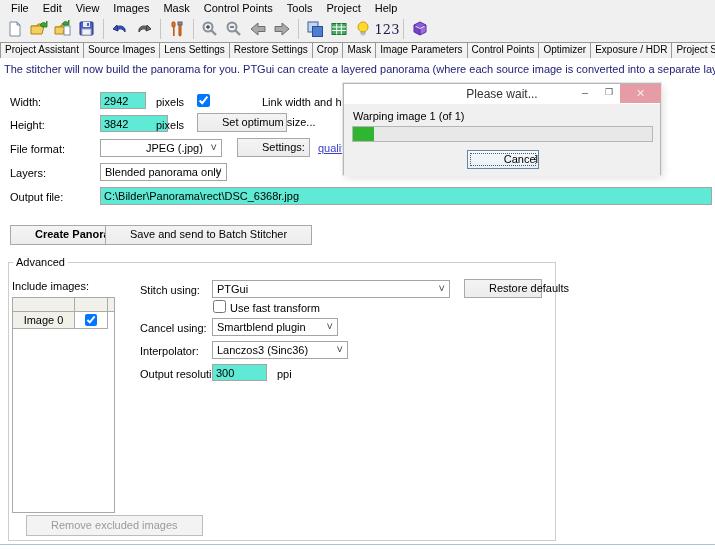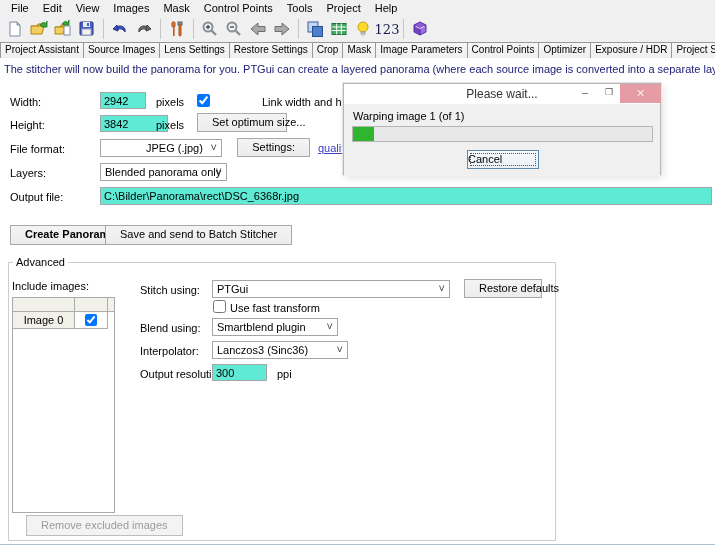--- a/index.html
+++ b/index.html
@@ -30,21 +30,21 @@
   
   .content { position:absolute; left:0; top:58px; width:715px; height:487px; background:#fff;
              border-bottom:1px solid #a9c0d6; }
   .info-text { position:absolute; left:4px; top:5px; width:711px; white-space:nowrap; overflow:hidden;
                color:#202078; }
 
   .lbl { position:absolute; color:#000; }
   .txtin { position:absolute; border:1px solid #a5a5a5; background:#5eead4; font-family:Liberation Sans, sans-serif;
            font-size:11px; padding:3px 3px; height:17px; }
   .btn { position:absolute; border:1px solid #a8a8a8; background:linear-gradient(#f4f4f4,#ececec);
-         font-family:"Liberation Sans",sans-serif; font-size:11px; text-align:right; padding:2px 14px; height:19px;
+         font-family:"Liberation Sans",sans-serif; font-size:11px; text-align:center; padding:2px 24px; height:19px;
          white-space:nowrap; cursor:default; }
   .btn.bold { font-weight:bold; height:20px; }
   .btn.disabled { color:#9b9b9b; background:#f3f3f3; border-color:#bdbdbd;margin-left:14px; }
   .sel { position:absolute; border:1px solid #a5a5a5; background:#fff; height:18px; padding:2px 16px 0 4px;
          white-space:nowrap; overflow:hidden; cursor:default; }
   .sel .chev { position:absolute; right:4px; top:1px; color:#444; font-size:11px; }
   .cb { position:absolute; width:13px; height:13px; }
   .link { position:absolute; color:#3b40c8; text-decoration:underline; cursor:pointer; white-space:nowrap; }
 
   
@@ -73,21 +73,21 @@
   .dlg-min { left:230px; width:22px; padding-top:2px; }
   .dlg-max { left:254px; width:22px; padding-top:3px; font-size:9px; }
   .dlg-close { left:276px; width:41px; color:#fbeaea; font-size:11px; padding-top:3px; }
   .dlg-body { position:absolute; left:0; top:20px; width:100%; height:72px; background:#f0f0f0; }
   .dlg-status { position:absolute; left:9px; top:6px; }
   .progress { position:absolute; left:8px; top:22px; width:301px; height:16px; background:#e8e8e8;
               border:1px solid #b6b6b6; }
   .progress-fill { height:100%; background:linear-gradient(#3fca3f,#28a228); }
   .dlg-cancel { position:absolute; left:123px; top:46px; width:72px; height:19px;
                 border:1px solid #5f87a8; background:linear-gradient(#f7fafc,#e9f0f6);
-                outline:1px dotted #555; outline-offset:-4px; text-align:left; padding-top:2px; }
+                outline:1px dotted #555; outline-offset:-4px; text-align:right; padding-top:2px; }
   svg { display:block; }
 </style>
 </head>
 <body>
 
 <div id="app">
 
   <div class="menubar">
     <span class="menu-item">File</span>
     <span class="menu-item">Edit</span>
@@ -302,21 +302,21 @@
     </div>
   </div>
 
   <span class="lbl" style="left:140px; top:284px;">Stitch using:</span>
   <span class="sel" style="left:212px; top:280px; width:238px;"><span>PTGui</span><span class="chev">˅</span></span>
   <span class="btn" style="left:464px; top:279px; width:78px;">Restore defaults</span>
 
   <input type="checkbox" class="cb" style="left: 213px; top: 300px;">
   <span class="lbl" style="left:230px; top:302px;">Use fast transform</span>
 
-  <span class="lbl" style="left:140px; top:322px;">Blend using:</span>
+  <span class="lbl" style="left:140px; top:322px;">Cancel using:</span>
   <span class="sel" style="left:212px; top:318px; width:126px;"><span>Smartblend plugin</span><span class="chev">˅</span></span>
 
   <span class="lbl" style="left:140px; top:345px;">Interpolator:</span>
   <span class="sel" style="left:212px; top:341px; width:136px;"><span>Lanczos3 (Sinc36)</span><span class="chev">˅</span></span>
 
   <span class="lbl" style="left:140px; top:368px;">Output resolution:</span>
   <input class="txtin" style="left: 212px; top: 364px; width: 55px;" value="300">
   <span class="lbl" style="left:277px; top:368px;">ppi</span>
 
   <span class="btn disabled" style="left:12px; top:515px; height:21px; padding-top:3px;">Remove excluded images</span>

